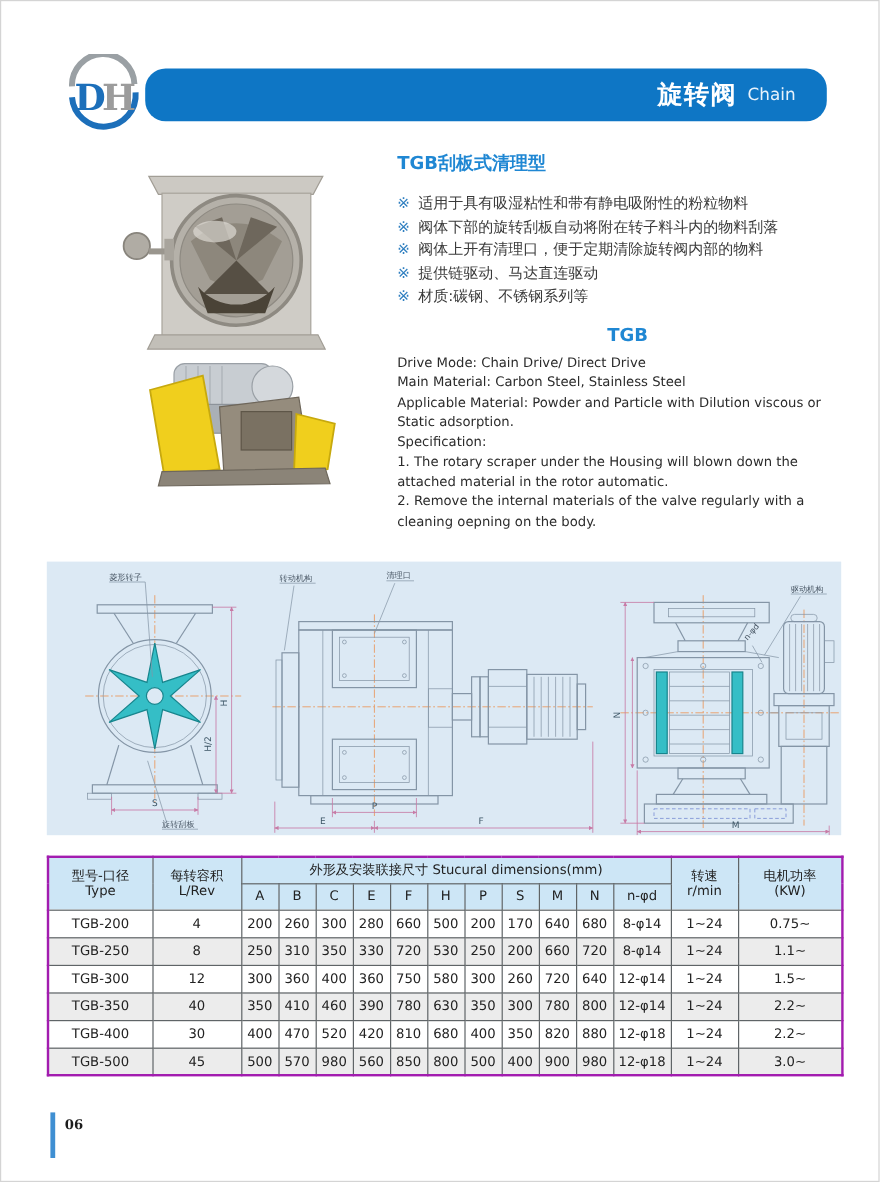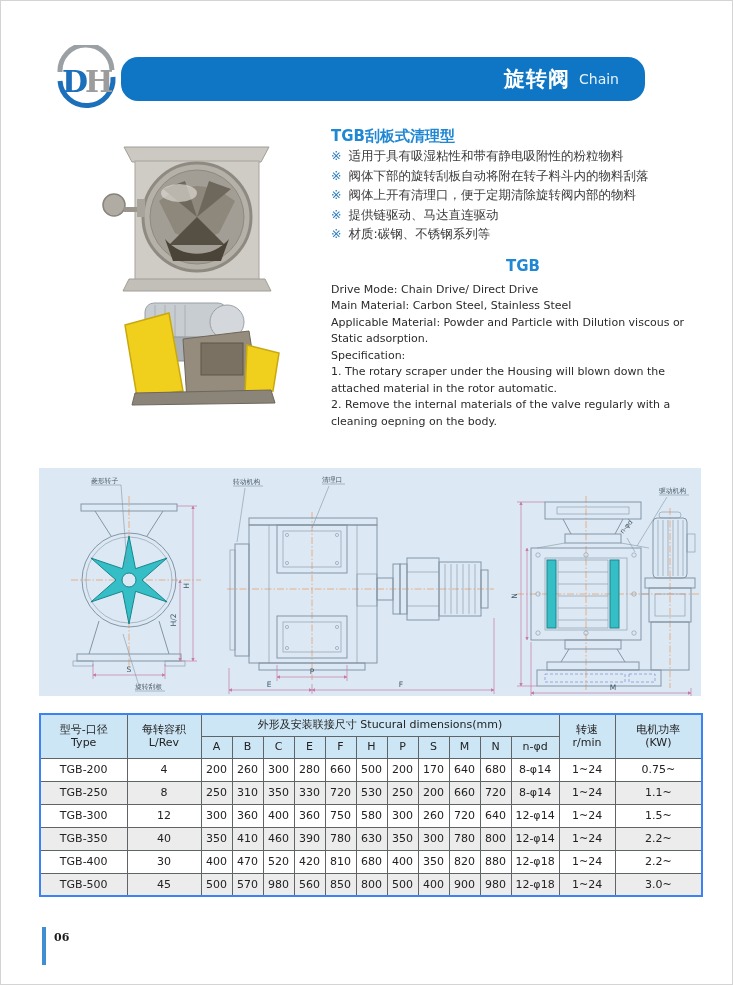--- a/index.html
+++ b/index.html
@@ -2,33 +2,33 @@
 <html><head>
 <meta charset="utf-8">
 <style>
   * { box-sizing: border-box; margin: 0; padding: 0; }
   body { margin: 0; background: #ffffff; font-family: "DejaVu Sans", sans-serif; }
   .page { position: relative; width: 733px; height: 985px; background: #fff;
           border: 1px solid #d4d4d4; overflow: hidden; }
 
   
   .logo { position: absolute; left: 50px; top: 44px; width: 70px; height: 64px; }
-  .banner { position: absolute; left: 120px; top: 56px; width: 524px; height: 44px;
+  .banner { position: absolute; left: 120px; top: 56px; width: 568px; height: 44px;
             background: #0e76c5; border-radius: 17px; display: flex; align-items: center;
             justify-content: flex-end; padding-right: 26px; gap: 9px; }
   .banner-cn { color: #ffffff; font-size: 21px; font-weight: bold; letter-spacing: 1px; }
   .banner-en { color: #e8f2fb; font-size: 14px; }
 
   
   .photo1 { position: absolute; left: 98px; top: 140px; }
   .photo2 { position: absolute; left: 106px; top: 294px; }
 
   
   .specs { position: absolute; left: 330px; top: 126px; width: 384px; }
-  .spec-title { color: #1f87d3; font-size: 15px; font-weight: bold; margin-bottom: 0; }
+  .spec-title { color: #1f87d3; font-size: 15px; font-weight: bold; margin-bottom: 13px; }
   .bullets { list-style: none; }
   .bullets li { display: flex; gap: 7px; font-size: 12.5px; color: #3a3a3a; line-height: 19.5px; }
   .bullet-mark { color: #2f7fc0; flex: 0 0 auto; }
   .model-title { color: #1f87d3; font-size: 15px; font-weight: bold; margin-top: 13px; margin-bottom: 7px; text-align: center; }
   .spec-lines div { font-size: 11px; color: #2b2b2b; line-height: 16.5px; }
 
   
   .drawing-panel { position: absolute; left: 38px; top: 467px; width: 662px; height: 228px;
                    background: #dce9f4; }
   .drawing-panel svg { display: block; }
@@ -39,21 +39,21 @@
   .dsh { stroke: #7b8fd4; fill: none; stroke-width: 0.7; stroke-dasharray: 3 2; }
   .teal { fill: #35bec6; stroke: #17858d; stroke-width: 1; }
   text.dimt { font-size: 7.5px; fill: #3d5666; font-family: "DejaVu Sans", sans-serif; }
   text.co   { font-size: 6.8px; fill: #4a5866; font-family: "DejaVu Sans", sans-serif; }
 
   
   .dims-table { position: absolute; left: 38px; top: 712px; width: 662px;
                 border-collapse: collapse; table-layout: fixed; font-size: 11px; color: #222; }
   .dims-table th, .dims-table td { border: 1px solid #5f6467; text-align: center;
                 vertical-align: middle; font-weight: normal; padding: 0; }
-  .dims-table { border: 2px solid #3b82f6; }
+  .dims-table { border: 2px solid #a21caf; }
   .dims-table thead th { background: #cde6f6; height: 22px; line-height: 1.25; }
   .dims-table tbody td { height: 23px; background: #ffffff; }
   .dims-table tbody tr:nth-child(even) td { background: #ececec; }
   .hdr2 { font-size: 11px; }
 
   
   .page-bar { position: absolute; left: 41px; top: 926px; width: 4px; height: 38px; background: #3f8fd2; }
   .page-num { position: absolute; left: 53px; top: 930px; font-family: "DejaVu Serif", serif;
               font-weight: bold; font-size: 11px; color: #1c1c1c; }
 </style>

